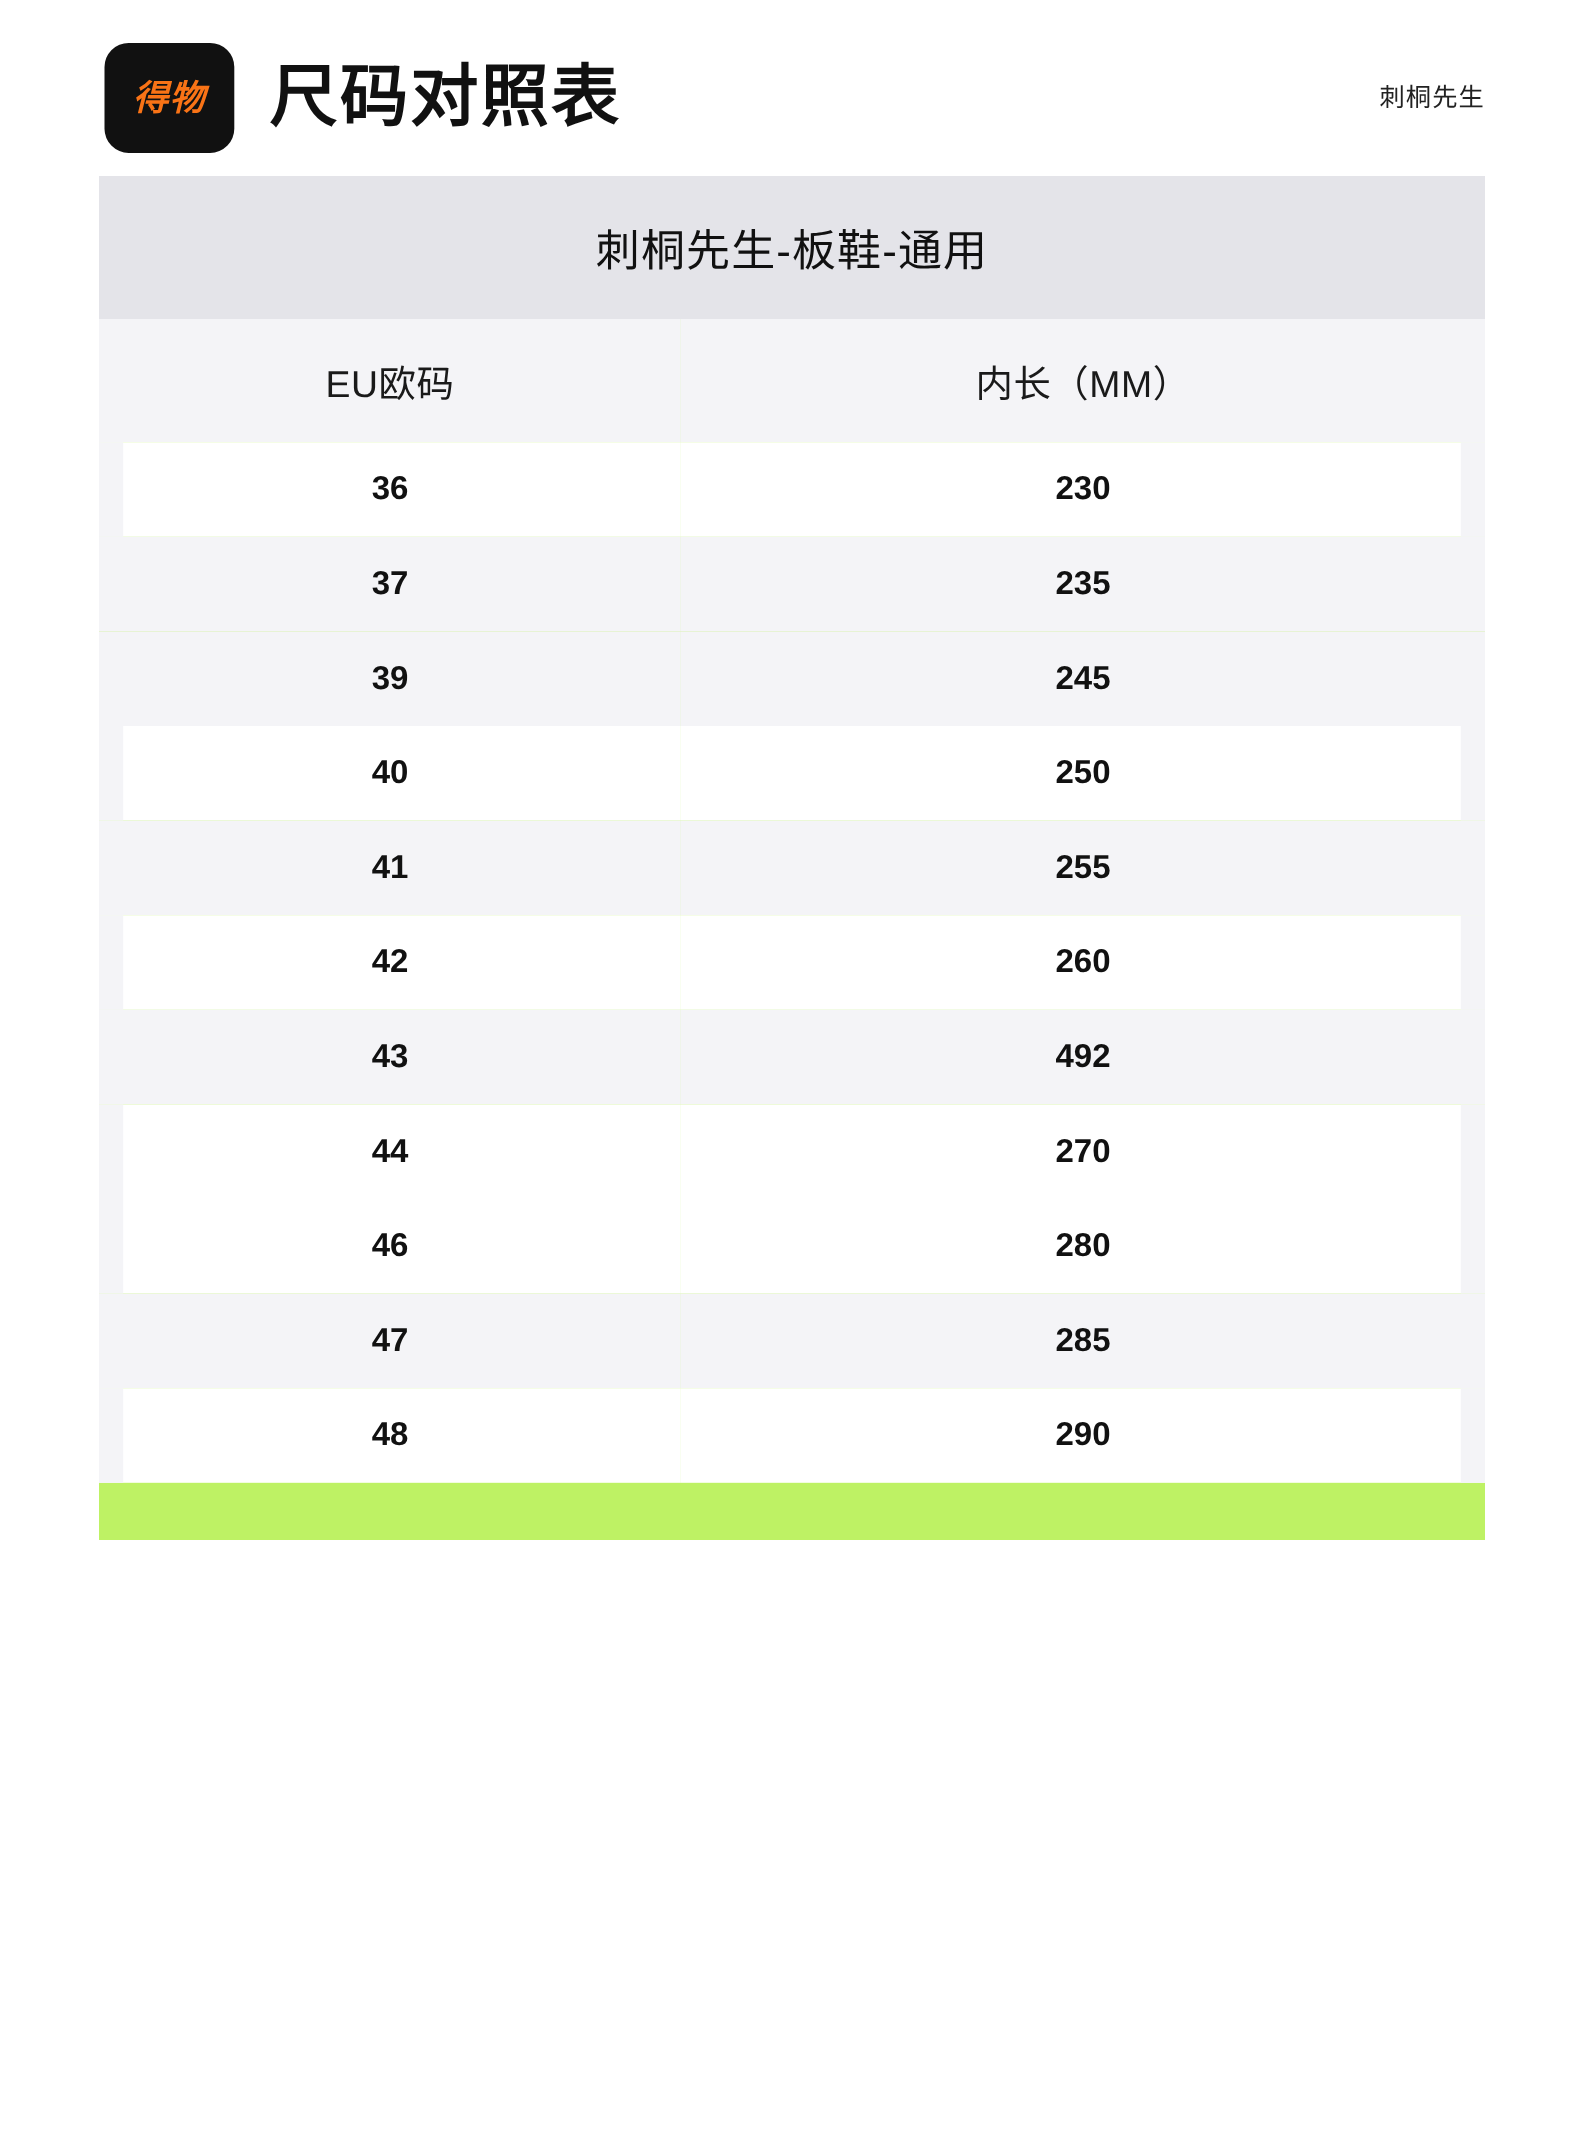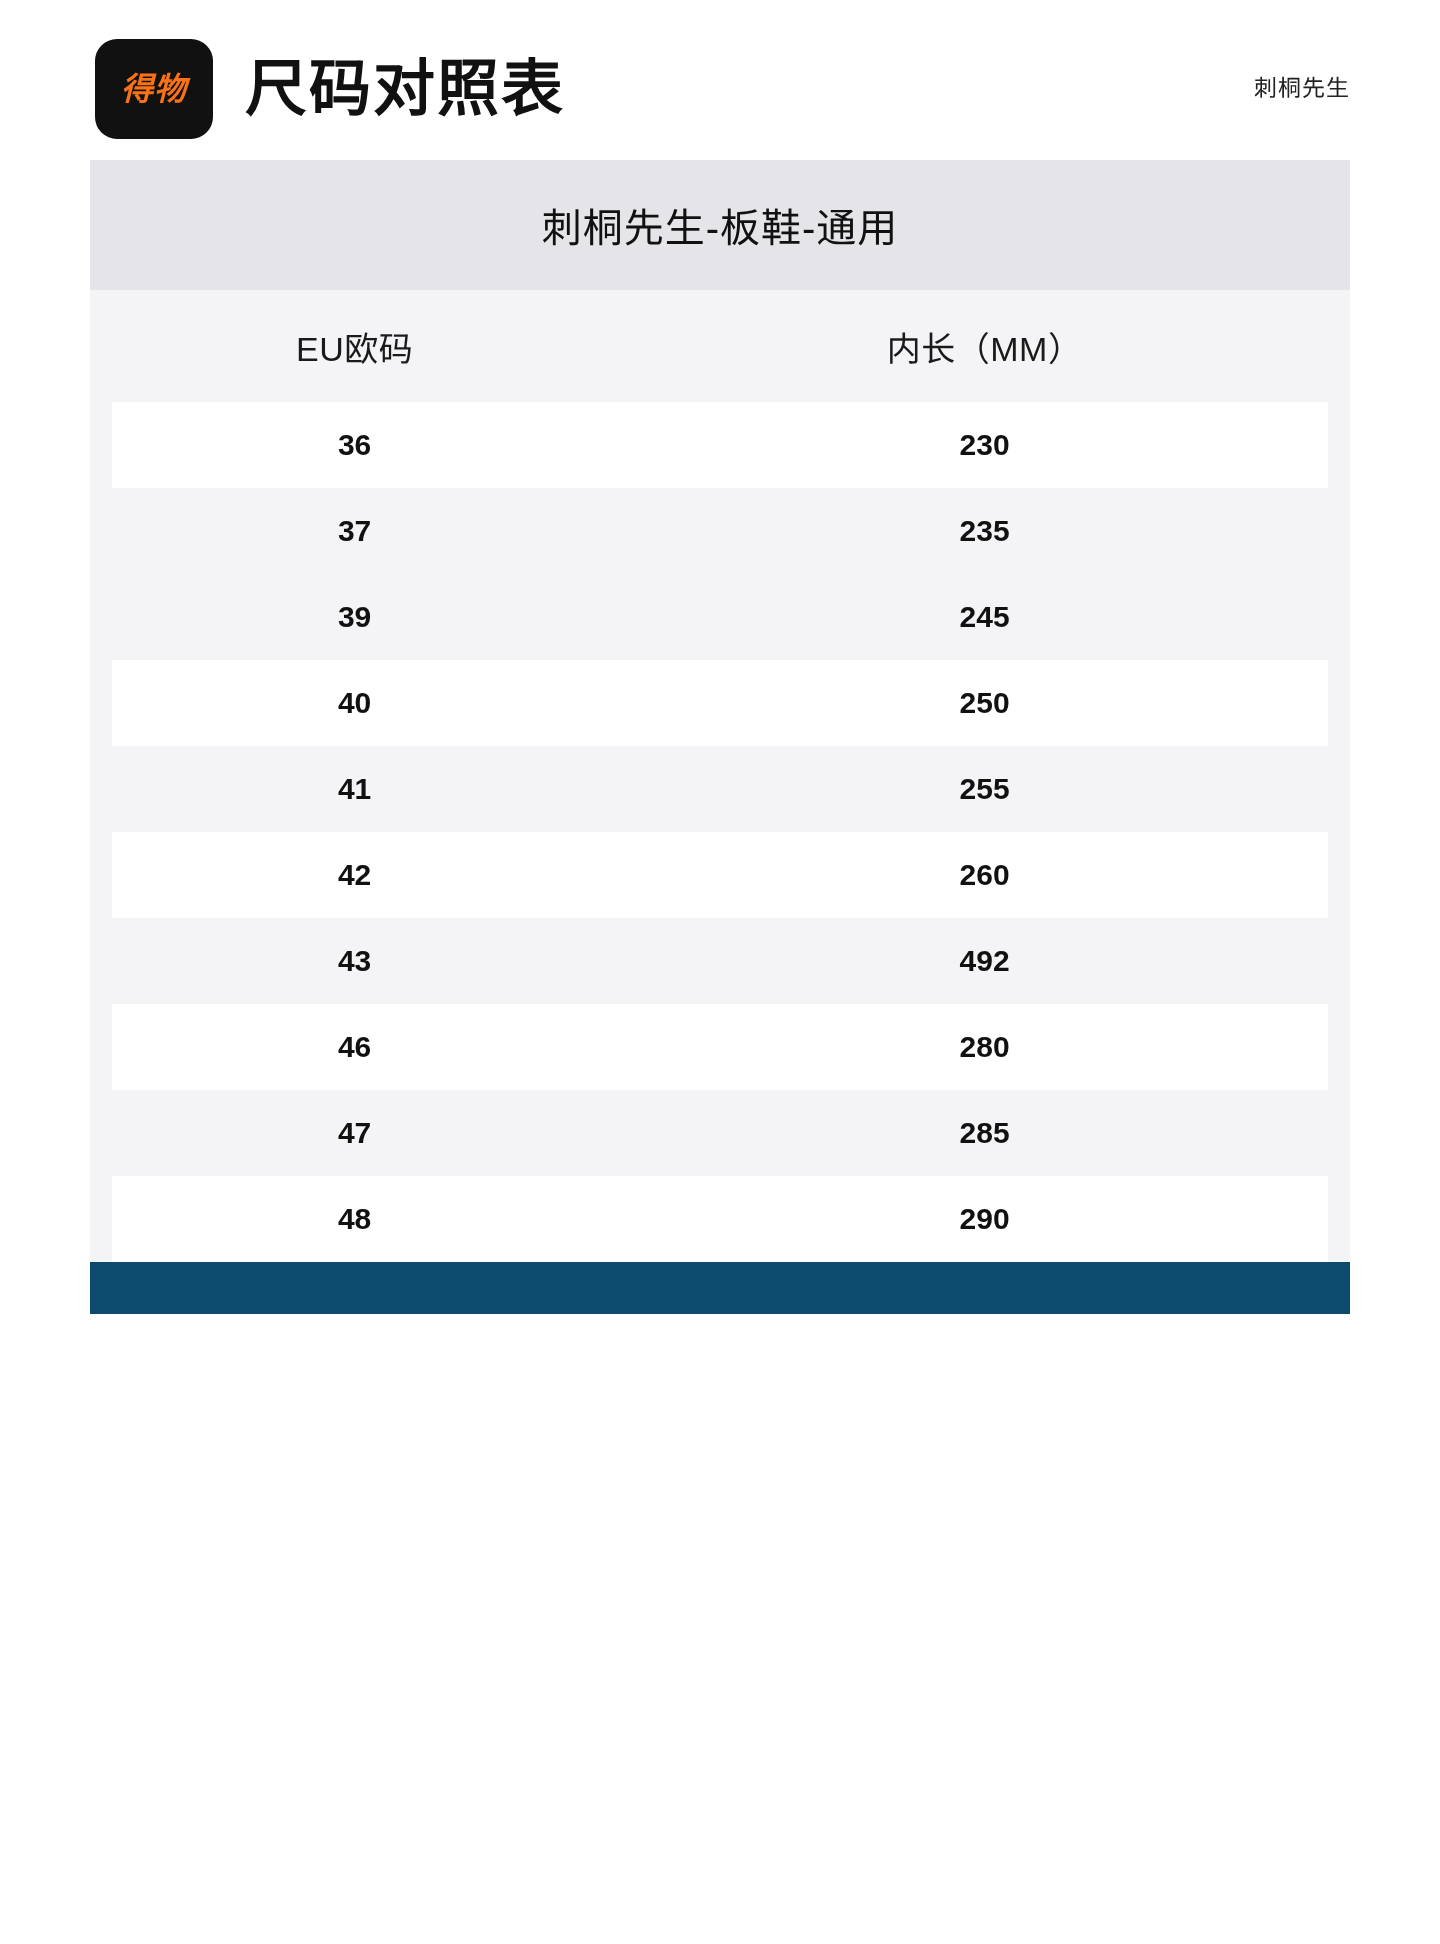--- a/index.html
+++ b/index.html
@@ -66,21 +66,21 @@
     color: #222222;
     font-family: "DejaVu Serif", "Liberation Serif", serif;
     letter-spacing: 1px;
     padding-bottom: 6px;
     white-space: nowrap;
   }
 
   
   .card {
     margin: 10px 90px 0 90px;
-    background: #0c4a6e;
+    background: #bef264;
     box-sizing: border-box;
     padding-bottom: 52px;
   }
   .card-title-bar {
     background: #e4e4e9;
     height: 130px;
     display: flex;
     align-items: center;
     justify-content: center;
   }
@@ -182,20 +182,24 @@
           </tr>
           <tr class="odd">
             <td>42</td>
             <td>260</td>
           </tr>
           <tr class="even">
             <td>43</td>
             <td>492</td>
           </tr>
           <tr class="odd">
+            <td>44</td>
+            <td>270</td>
+          </tr>
+          <tr class="odd">
             <td>46</td>
             <td>280</td>
           </tr>
           <tr class="even">
             <td>47</td>
             <td>285</td>
           </tr>
           <tr class="odd">
             <td>48</td>
             <td>290</td>

